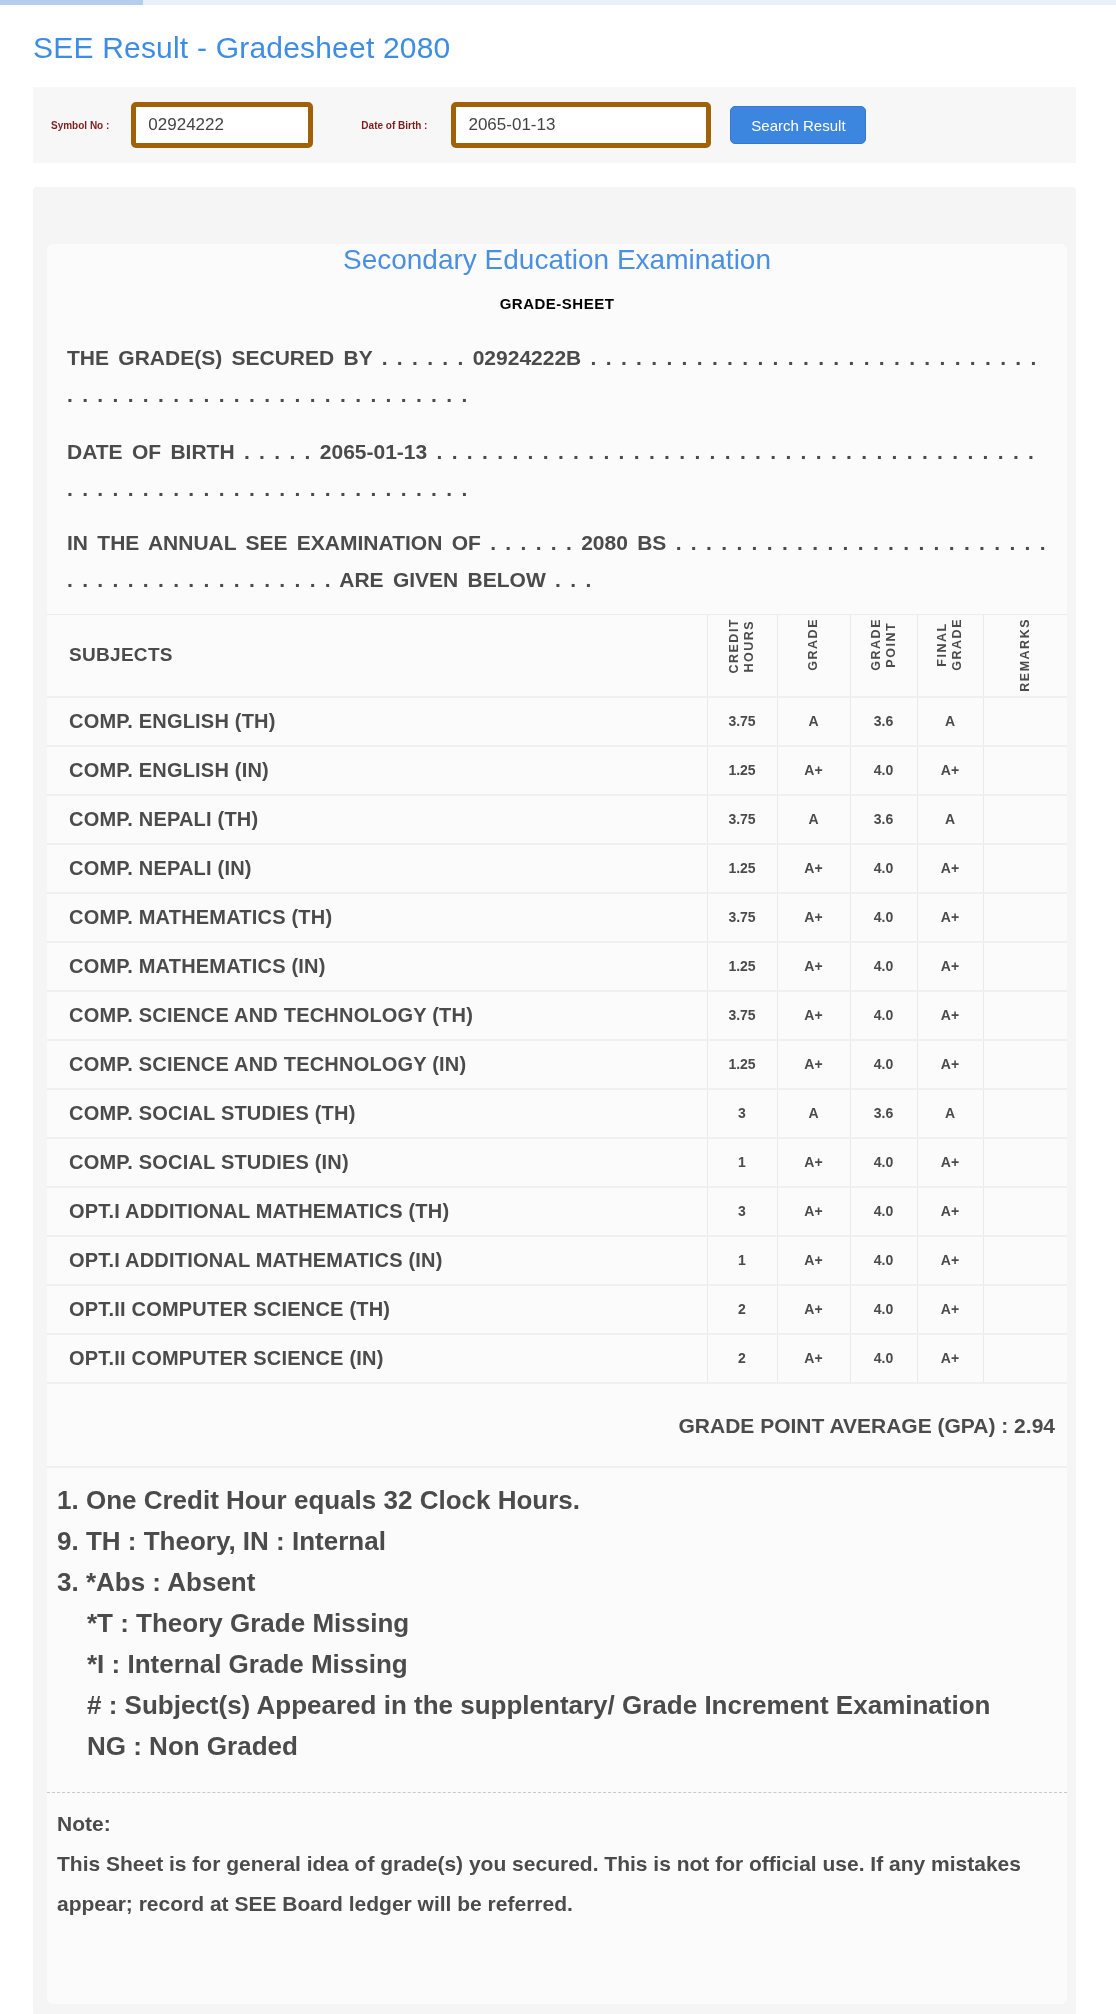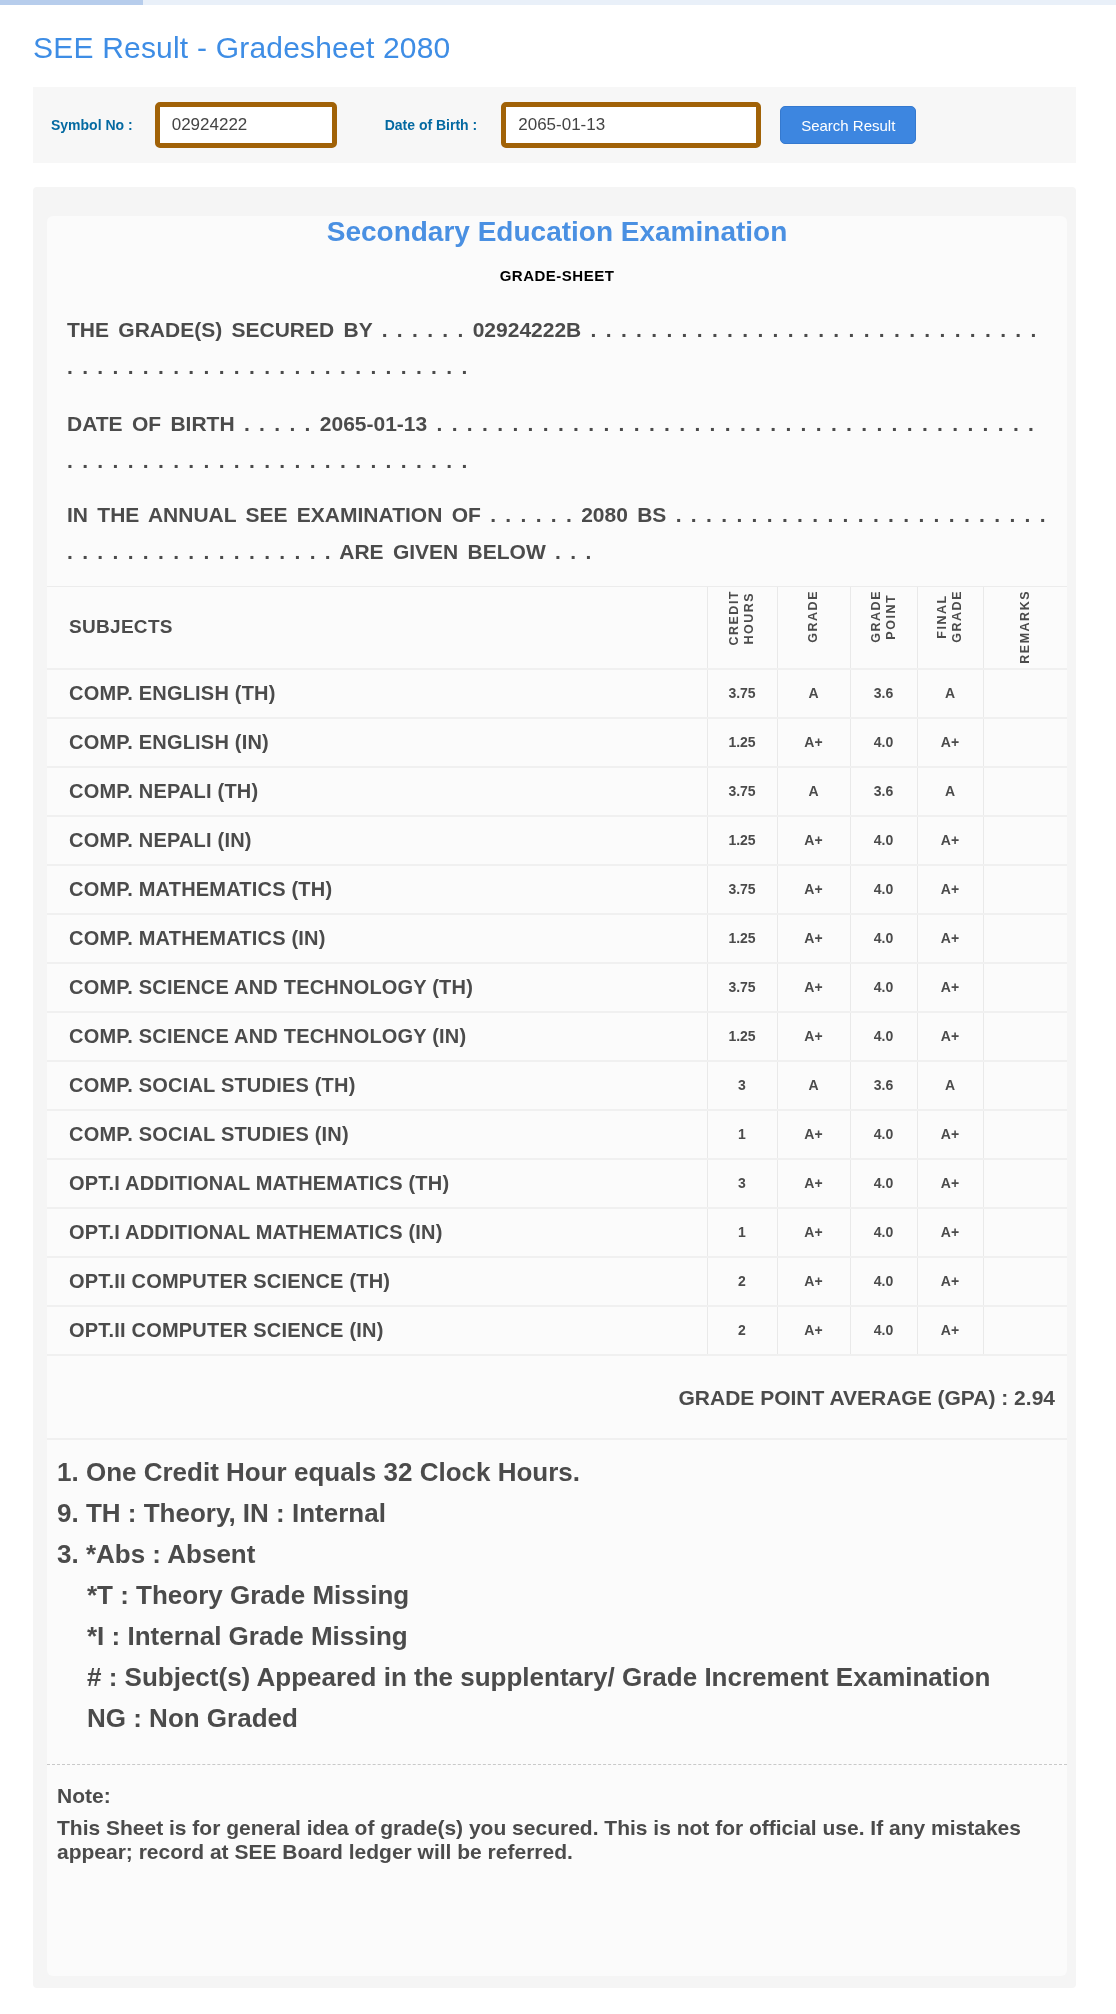--- a/index.html
+++ b/index.html
@@ -10,35 +10,35 @@
   .top-strip { height:5px; width:100%; display:flex; }
   .top-strip .seg-a { width:143px; height:100%; background:#b7cdec; }
   .top-strip .seg-b { flex:1; height:100%; background:#e9f0f9; }
 
   .page { width:1043px; margin-left:33px; }
 
   h1.page-title { margin-top:26px; font-size:30px; font-weight:400; color:#3e8de5; letter-spacing:.2px; }
 
   
   .search-bar { margin-top:22px; background:#f7f7f7; height:76px; display:flex; align-items:center; padding:0 12px; }
-  .search-bar label { font-size:14px; font-weight:bold; color:#0369a1; }
+  .search-bar label { font-size:10px; font-weight:bold; color:#7f1d1d; }
   .lbl-symbol { margin-left:6px; }
   .inp { height:46px; border:5px solid #a16207; border-radius:5px; background:#fff; color:#444;
          font-size:17px; padding:16px 12px; font-family:inherit; }
   .inp-symbol { width:182px; margin-left:22px; }
   .lbl-dob { margin-left:48px; }
   .inp-dob { width:260px; margin-left:24px; }
   .btn-search { margin-left:19px; width:136px; height:38px; background:#3d86e0; color:#fff; border:1px solid #3579cf;
         border-radius:5px; font-size:15px; font-family:inherit; cursor:pointer; }
 
   
   .result-card { margin-top:24px; background:#f5f5f5; border-radius:4px; padding:9px 9px 12px 14px; }
   .sheet-panel { background:#fbfbfb; border-radius:6px; color:#4b4b4b; padding:0 0 78px 0; min-height:1760px; }
 
-  .sheet-title { text-align:center; margin-top:20px; font-size:28px; font-weight:700; color:#4a90e2; }
+  .sheet-title { text-align:center; margin-top:48px; font-size:28px; font-weight:400; color:#4a90e2; }
   .sheet-sub { text-align:center; margin-top:19px; font-size:15px; font-weight:bold; letter-spacing:.5px; color:#000000; }
 
   .lead { margin:0 20px; font-size:21px; font-weight:bold; line-height:37px; word-spacing:3.5px; color:#4b4b4b; }
   .lead-grades { margin-top:27px; }
   .lead-dob { margin-top:20px; }
   .lead-exam { margin-top:17px; }
 
   
   table.grades { width:100%; border-collapse:collapse; margin-top:16px; }
   table.grades thead th { border-top:1px solid #ececec; border-bottom:2px solid #f0f0f0; height:62px; }
@@ -59,21 +59,21 @@
              font-size:21px; font-weight:bold; color:#4b4b4b; }
 
   
   .notes { padding:12px 12px 0 10px; }
   .note-line { font-size:26px; font-weight:bold; color:#4b4b4b; line-height:41px; }
   .note-line.indent { padding-left:30px; }
 
   .dashed-divider { border:none; border-top:1px dashed #c9c9c9; margin:25px 0 0 0; }
 
   .note-title { margin:11px 12px 0 10px; font-size:21px; font-weight:bold; color:#4b4b4b; line-height:40px; }
-  .note-body { margin:0 24px 0 10px; font-size:21px; font-weight:bold; color:#4b4b4b; line-height:24px; }
+  .note-body { margin:0 24px 0 10px; font-size:21px; font-weight:bold; color:#4b4b4b; line-height:40px; }
 </style>
 </head>
 <body>
 
 <div class="top-strip">
   <div class="seg-a"></div>
   <div class="seg-b"></div>
 </div>
 
 <div class="page">

